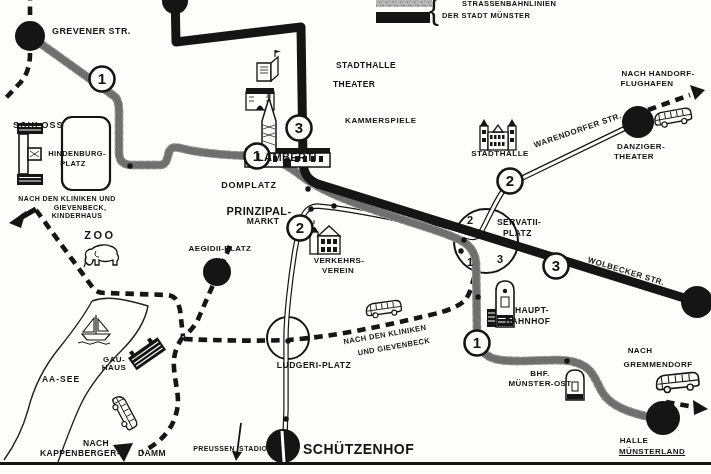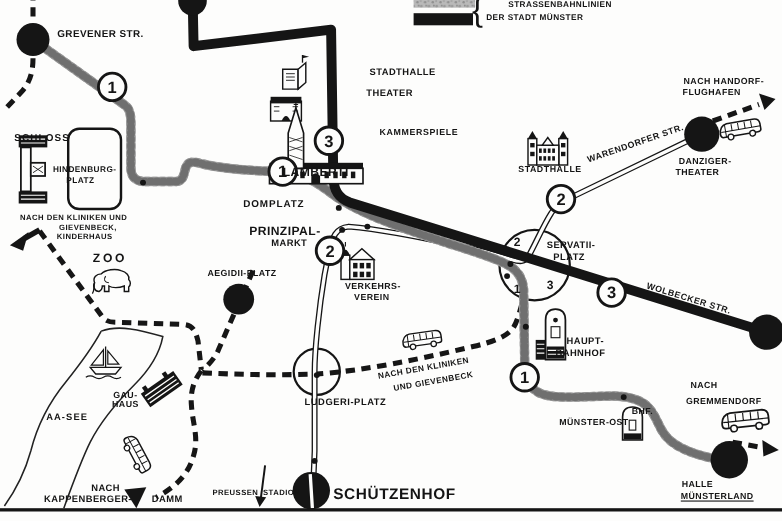--- a/index.html
+++ b/index.html
@@ -325,20 +325,20 @@
 <span class="lbl c" style="left:289px;top:361px;font-size:8.5px;letter-spacing:.5px;margin-left:25px;">LUDGERI-PLATZ</span>
 <span class="lbl c" style="left:61px;top:375px;font-size:8.5px;letter-spacing:1px;">AA-SEE</span>
 <span class="lbl c" style="left:114px;top:356px;font-size:8px;">GAU-</span>
 <span class="lbl c" style="left:114px;top:364px;font-size:8px;">HAUS</span>
 <span class="lbl c" style="left:96px;top:439px;font-size:8.5px;">NACH</span>
 <span class="lbl c" style="left:80px;top:449px;font-size:8.5px;">KAPPENBERGER-</span>
 <span class="lbl c" style="left:152px;top:449px;font-size:8.5px;">DAMM</span>
 <span class="lbl c" style="left:214px;top:445px;font-size:7px;">PREUSSEN</span>
 <span class="lbl c" style="left:256px;top:445px;font-size:7px;">STADION</span>
 <span class="lbl" style="left:303px;top:442px;font-size:14px;letter-spacing:.5px;">SCHÜTZENHOF</span>
-<span class="lbl c" style="left:540px;top:370px;font-size:8px;margin-left:44px;">BHF.</span>
+<span class="lbl c" style="left:540px;top:370px;font-size:8px;">BHF.</span>
 <span class="lbl c" style="left:540px;top:380px;font-size:8px;">MÜNSTER-OST</span>
 <span class="lbl c" style="left:640px;top:347px;font-size:8px;">NACH</span>
 <span class="lbl c" style="left:658px;top:361px;font-size:8px;">GREMMENDORF</span>
 <span class="lbl c" style="left:634px;top:437px;font-size:8px;">HALLE</span>
 <span class="lbl c" style="left:652px;top:448px;font-size:8px;text-decoration:underline;">MÜNSTERLAND</span>
 
 </div>
 
 </body></html>

